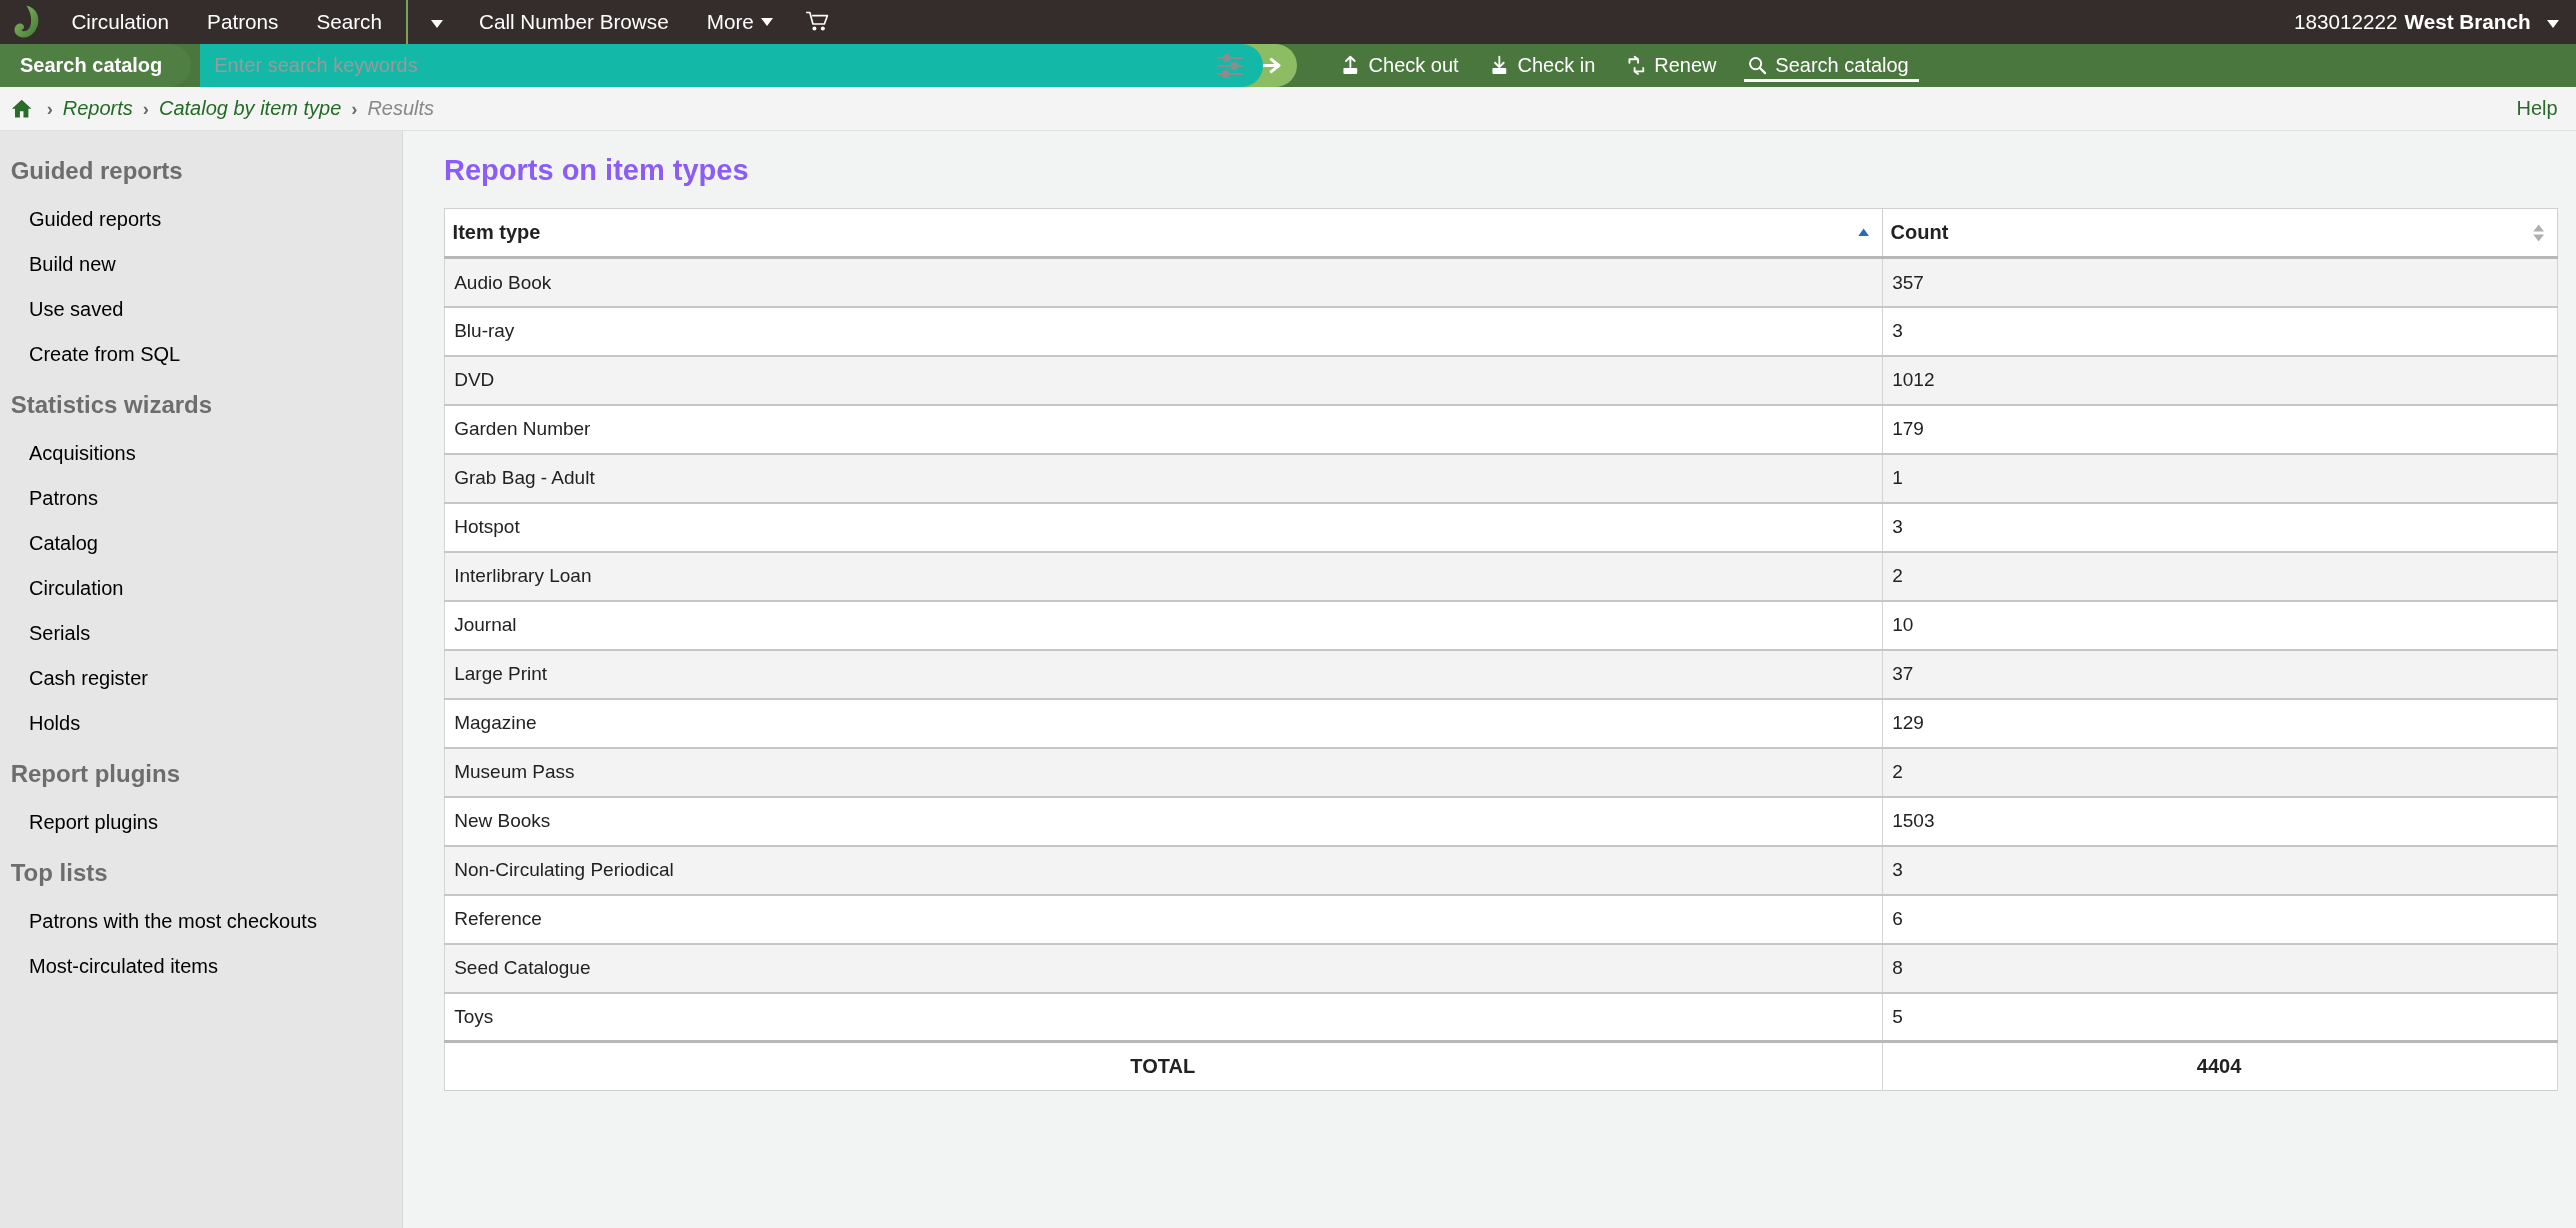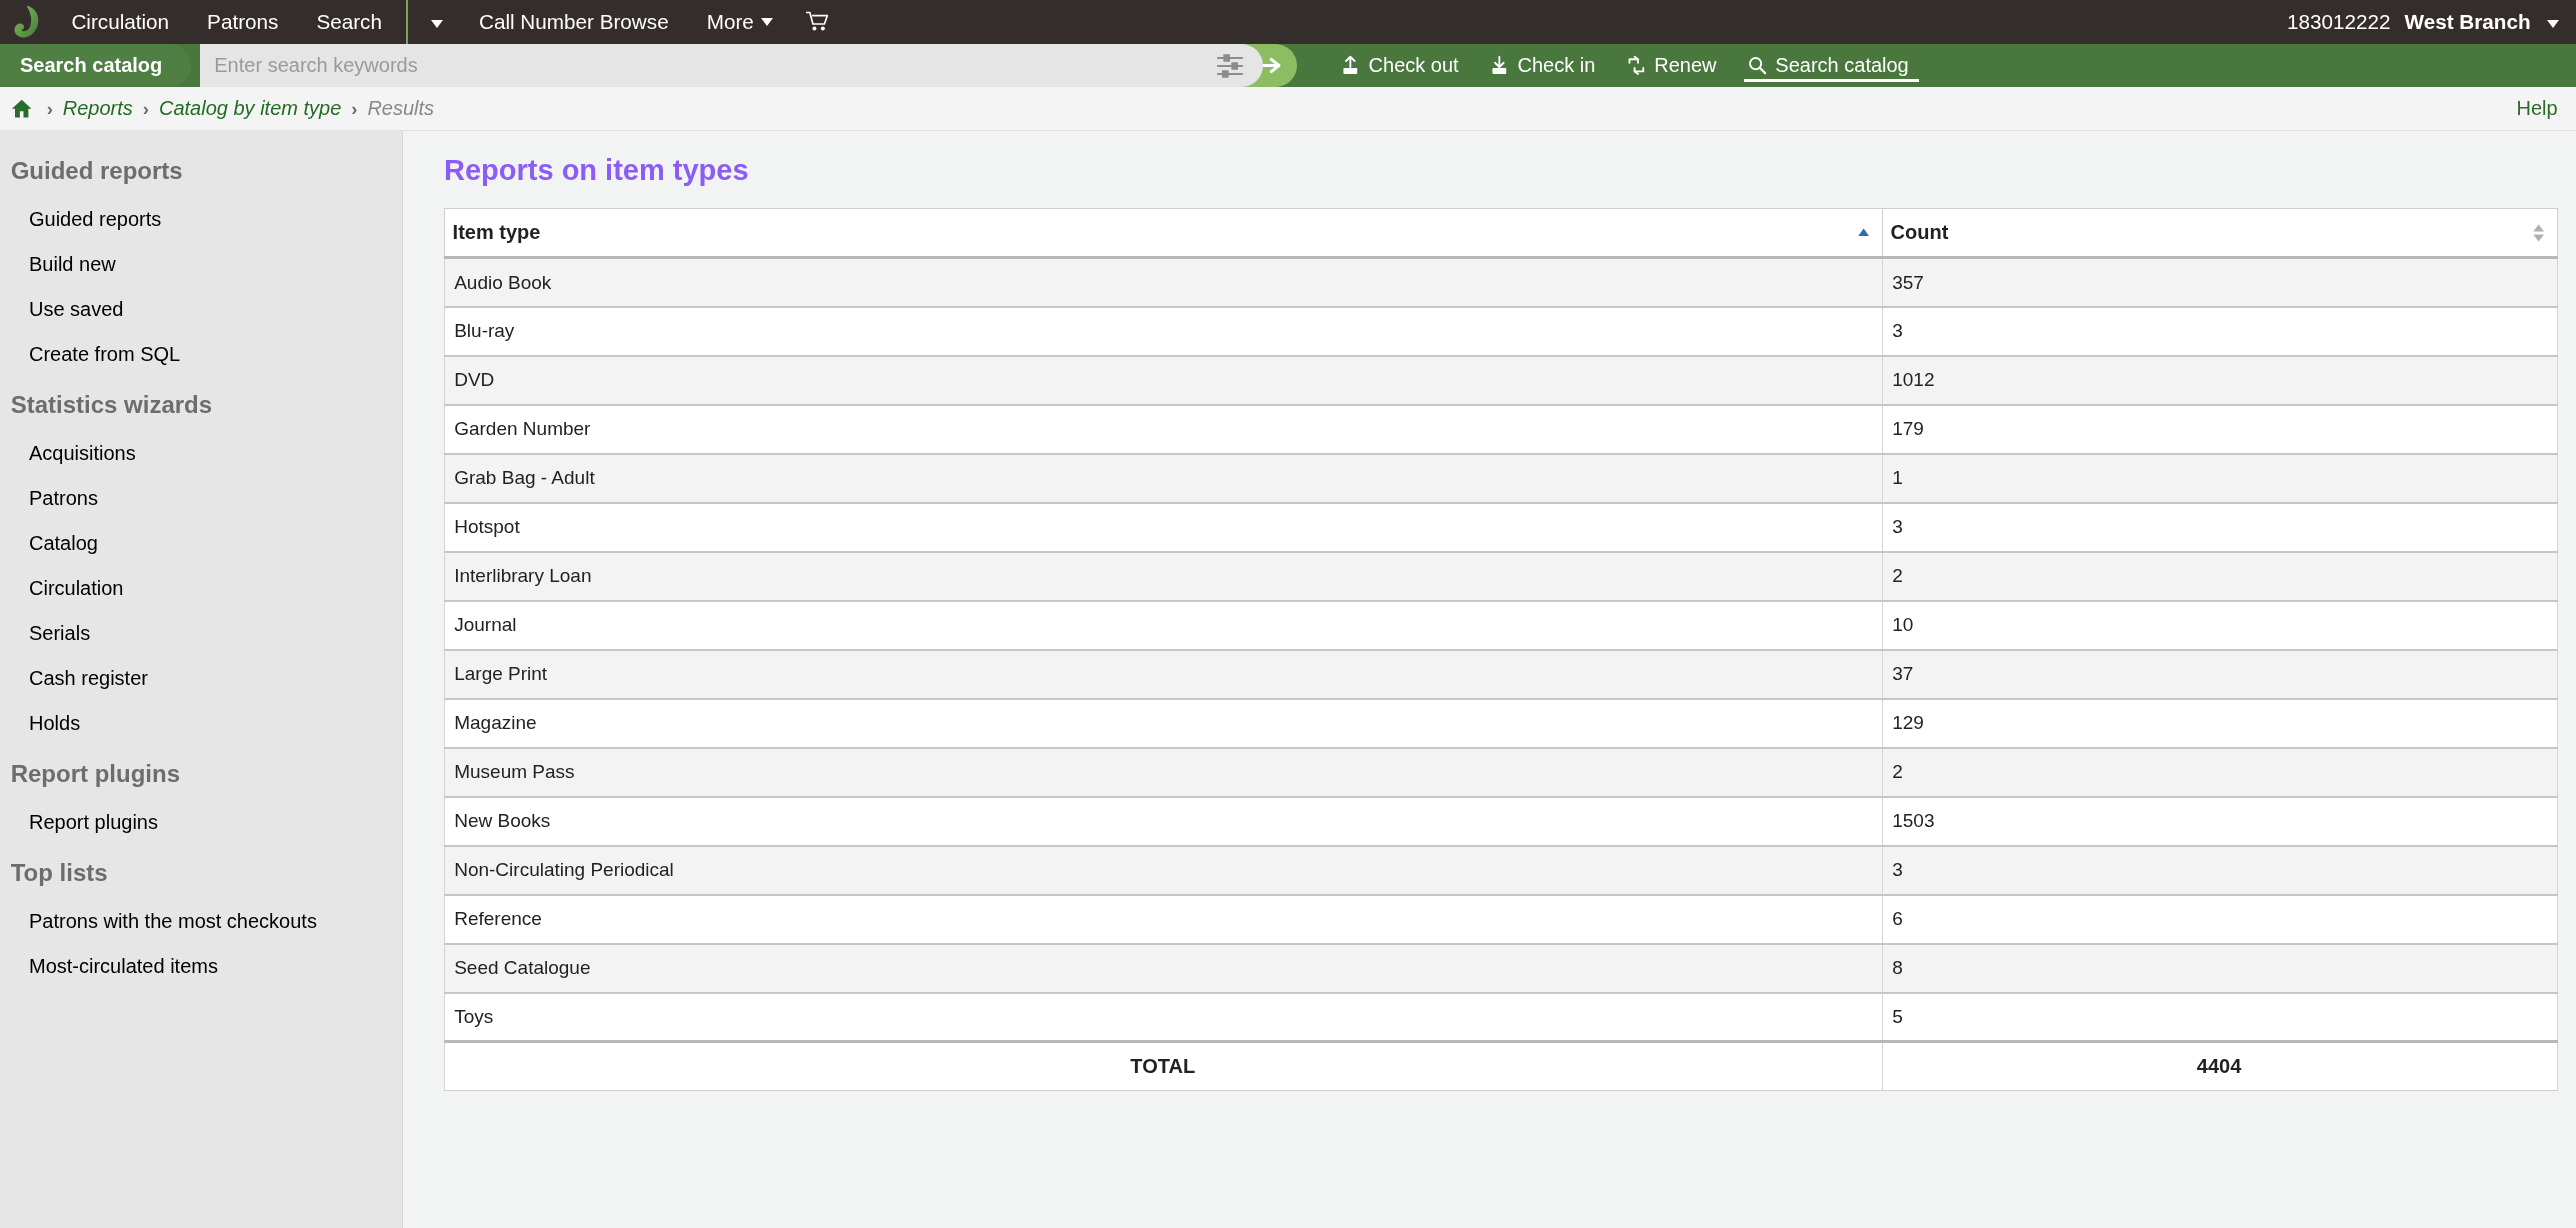--- a/index.html
+++ b/index.html
@@ -70,21 +70,21 @@
   .topbar-right {
     position: absolute;
     right: 17px;
     top: 0;
     line-height: 44px;
     font-size: 20.7px;
     white-space: nowrap;
     cursor: pointer;
   }
   .topbar-right .branch-num { font-weight: normal; }
-  .topbar-right .branch-name { font-weight: bold; margin-left: 14px; }
+  .topbar-right .branch-name { font-weight: bold; margin-left: 7px; }
 
   
   .searchbar {
     height: 43px;
     background: #49773d;
     display: flex;
     align-items: center;
     position: relative;
   }
   .search-tab {
@@ -94,21 +94,21 @@
     font-size: 20px;
     height: 43px;
     line-height: 43px;
     padding: 0 29px 0 20px;
     border-radius: 0 21.4px 21.4px 0;
     white-space: nowrap;
     cursor: pointer;
     margin-left: 0;
   }
   .search-input-wrap {
-    background: #e5e5e5;
+    background: #14b8a6;
     height: 43px;
     flex: 0 0 1063px;
     margin-left: 9.2px;
     display: flex;
     align-items: center;
     border-radius: 0 21.4px 21.4px 0;
     position: relative;
   }
   .search-input {
     border: 0;

